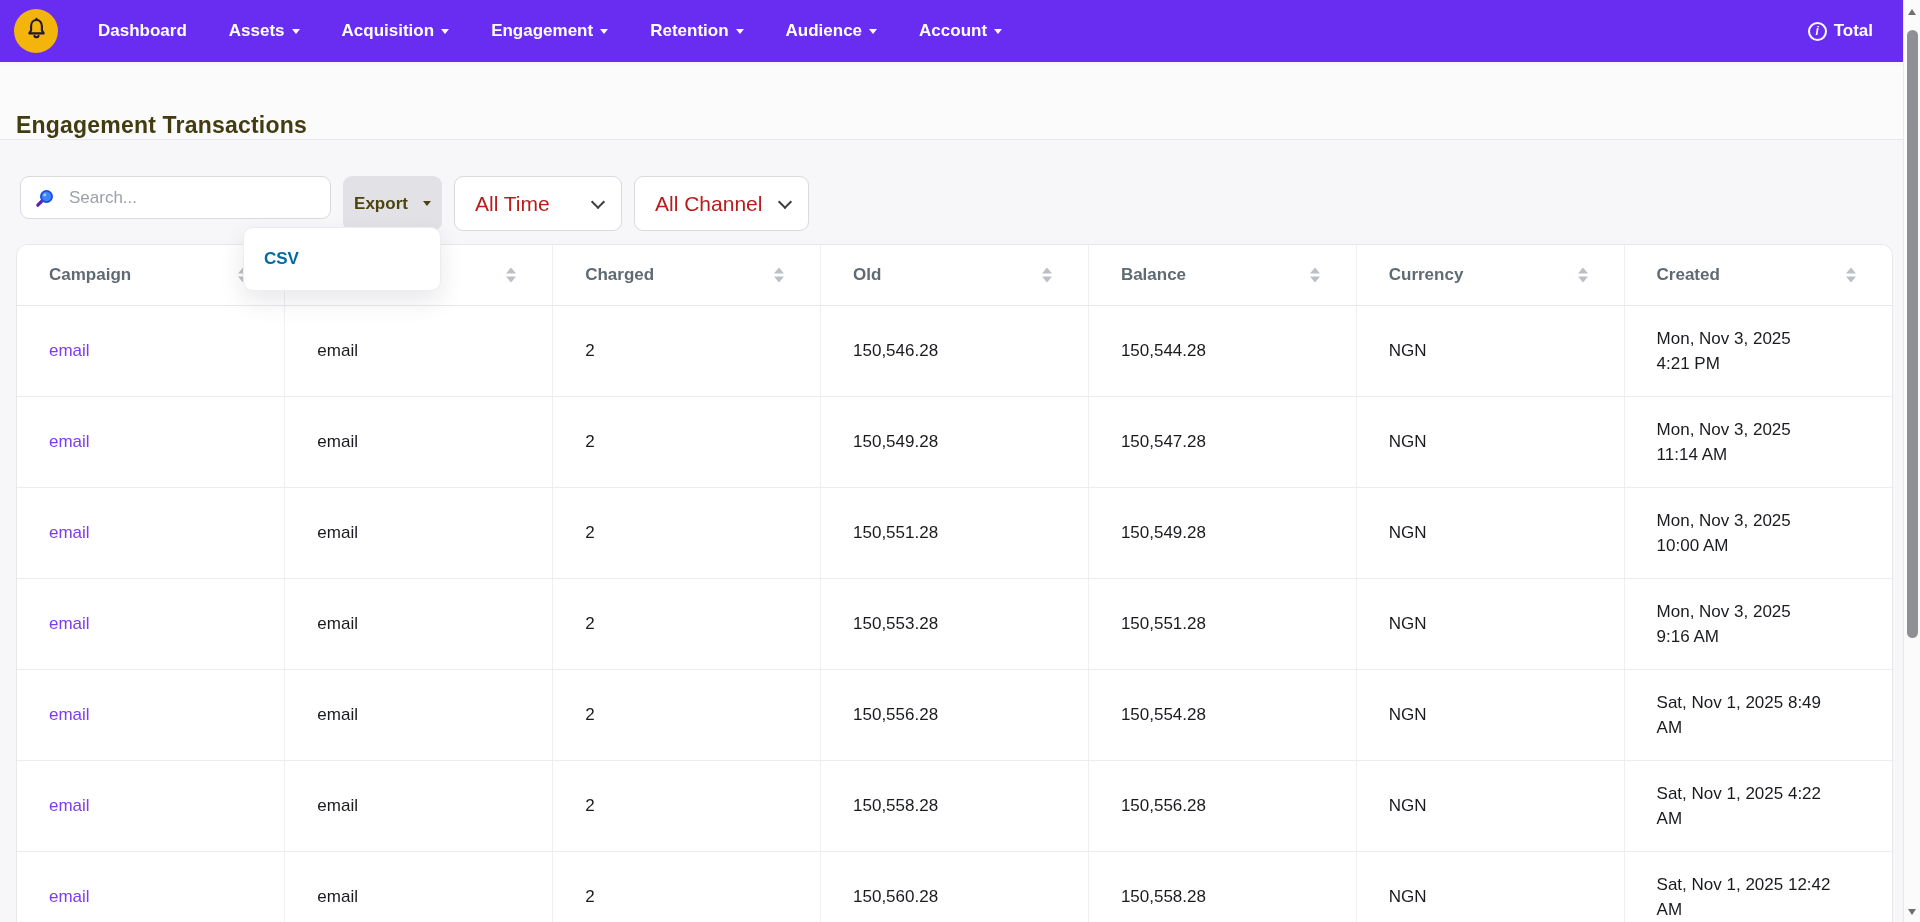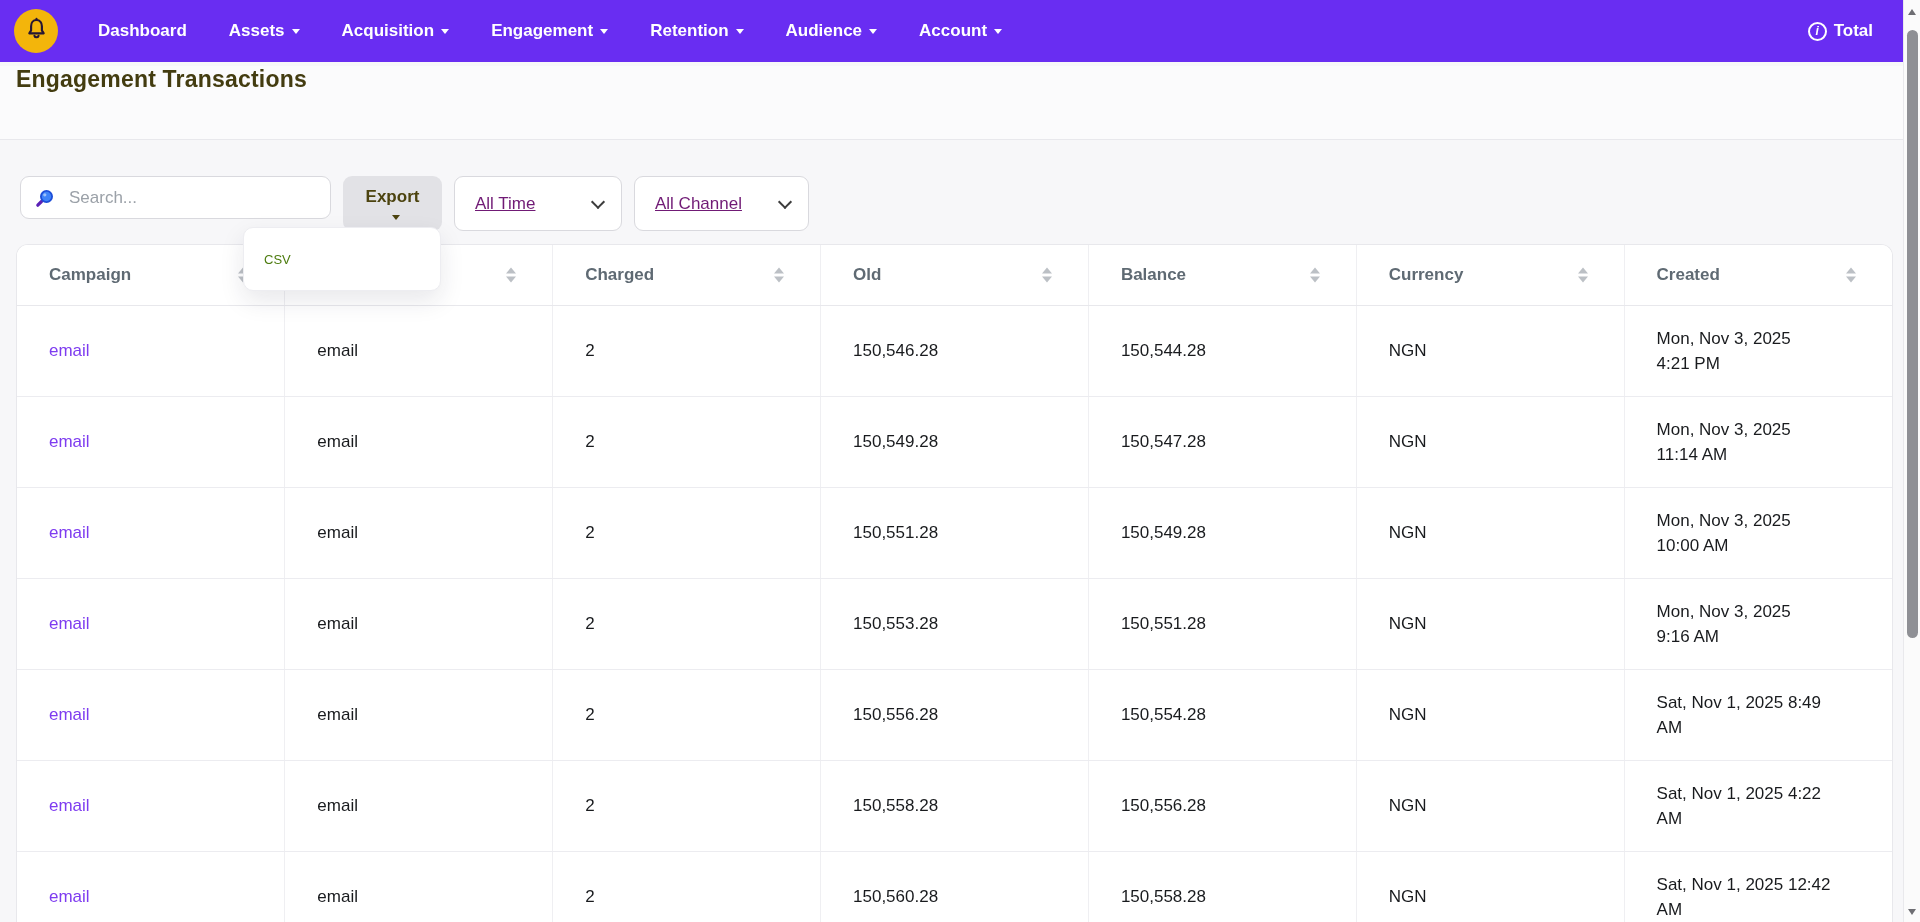--- a/index.html
+++ b/index.html
@@ -18,55 +18,55 @@
   .caret-down { display:inline-block; width:0; height:0; border-left:4.5px solid transparent;
                 border-right:4.5px solid transparent; border-top:5px solid #ffffff; margin-left:7px; }
   .nav-help { margin-left:auto; display:flex; align-items:center; gap:7px; color:#fff;
               font-size:17px; font-weight:700; cursor:pointer; }
   .info-circle { width:19px; height:19px; border:2px solid #fff; border-radius:50%;
                  display:inline-flex; align-items:center; justify-content:center;
                  font-size:12px; font-weight:700; font-style:italic; }
 
   
   .title-band { position:absolute; top:66px; left:0; width:1903px; height:74px;
-                background:#fbfbfc; border-bottom:1px solid #e8e8ec; display:flex; align-items:flex-start;
+                background:#fbfbfc; border-bottom:1px solid #e8e8ec; display:flex; align-items:flex-end;
                 padding-left:16px; }
   .page-title { font-size:23px; font-weight:700; color:#433c10; letter-spacing:.2px; }
 
   
   .filter-row { position:absolute; top:176px; left:20px; display:flex; gap:12px; height:55px; }
   .search-wrap { position:relative; width:311px; height:43px; }
   .search-wrap input { width:100%; height:100%; border:1px solid #d9d9de; border-radius:9px;
                        background:#fff; padding:0 14px 0 48px; font-size:17px; color:#333;
                        font-family:"Liberation Sans", sans-serif; outline:none; }
   .search-wrap input::placeholder { color:#9ba1a8; }
   .search-icon { position:absolute; left:15px; top:50%; transform:translateY(-50%); width:20px; height:20px; }
   .export-btn { height:55px; width:99px; background:#e2e2e6; border:none; border-radius:9px;
                 display:flex; align-items:center; justify-content:center; gap:8px;
                 font-size:17px; font-weight:700; color:#4c430f; cursor:pointer;
-                font-family:"Liberation Sans", sans-serif;flex-direction:column; }
+                font-family:"Liberation Sans", sans-serif; }
   .export-btn .caret-down { border-top-color:#4c430f; }
   .select-box { height:55px; background:#fff; border:1px solid #d9d9de; border-radius:9px;
                 position:relative; display:flex; align-items:center; padding:0 44px 0 20px;
-                font-size:17px; color:#701a75; cursor:pointer; white-space:nowrap;text-decoration:underline; }
+                font-size:21px; color:#b91c1c; cursor:pointer; white-space:nowrap; }
   .select-box.time { width:168px; }
   .select-box.channel { width:175px; }
   .chevron { position:absolute; right:18px; top:50%; width:10px; height:10px;
              border-right:2px solid #3c3c3c; border-bottom:2px solid #3c3c3c;
              transform:translateY(-70%) rotate(45deg); }
   .total-box { height:55px; background:#fff; border:1px solid #d9d9de; border-radius:9px;
                display:flex; align-items:center; padding:0 24px; font-size:18px; font-weight:600;
                color:#4c430f; white-space:nowrap; }
 
   
   .export-menu { position:absolute; left:243px; top:227px; width:198px; background:#fff;
                  border:1px solid #ededf1; border-radius:10px; padding:6px 0; z-index:60;
                  box-shadow:0 10px 24px rgba(30,30,60,.10); }
   .export-menu-item { height:50px; display:flex; align-items:center; padding-left:20px;
-                      font-size:13px; color:#4d7c0f; cursor:pointer; }
+                      font-size:17px; color:#0369a1; cursor:pointer;font-weight:bold; }
 
   
   .table-card { position:absolute; top:244px; left:16px; width:1877px; height:678px;
                 background:#fff; border:1px solid #e8e8ec; border-bottom:none;
                 border-radius:12px 12px 0 0; overflow:hidden; }
   table { width:100%; border-collapse:collapse; table-layout:fixed; }
   th { height:60px; text-align:left; font-size:17px; font-weight:600; color:#5f6a73;
        padding-left:32px; border-bottom:1px solid #e8e8ec; border-right:1px solid #efeff2;
        position:relative; cursor:pointer; background:#fff; }
   th:last-child { border-right:none; }

